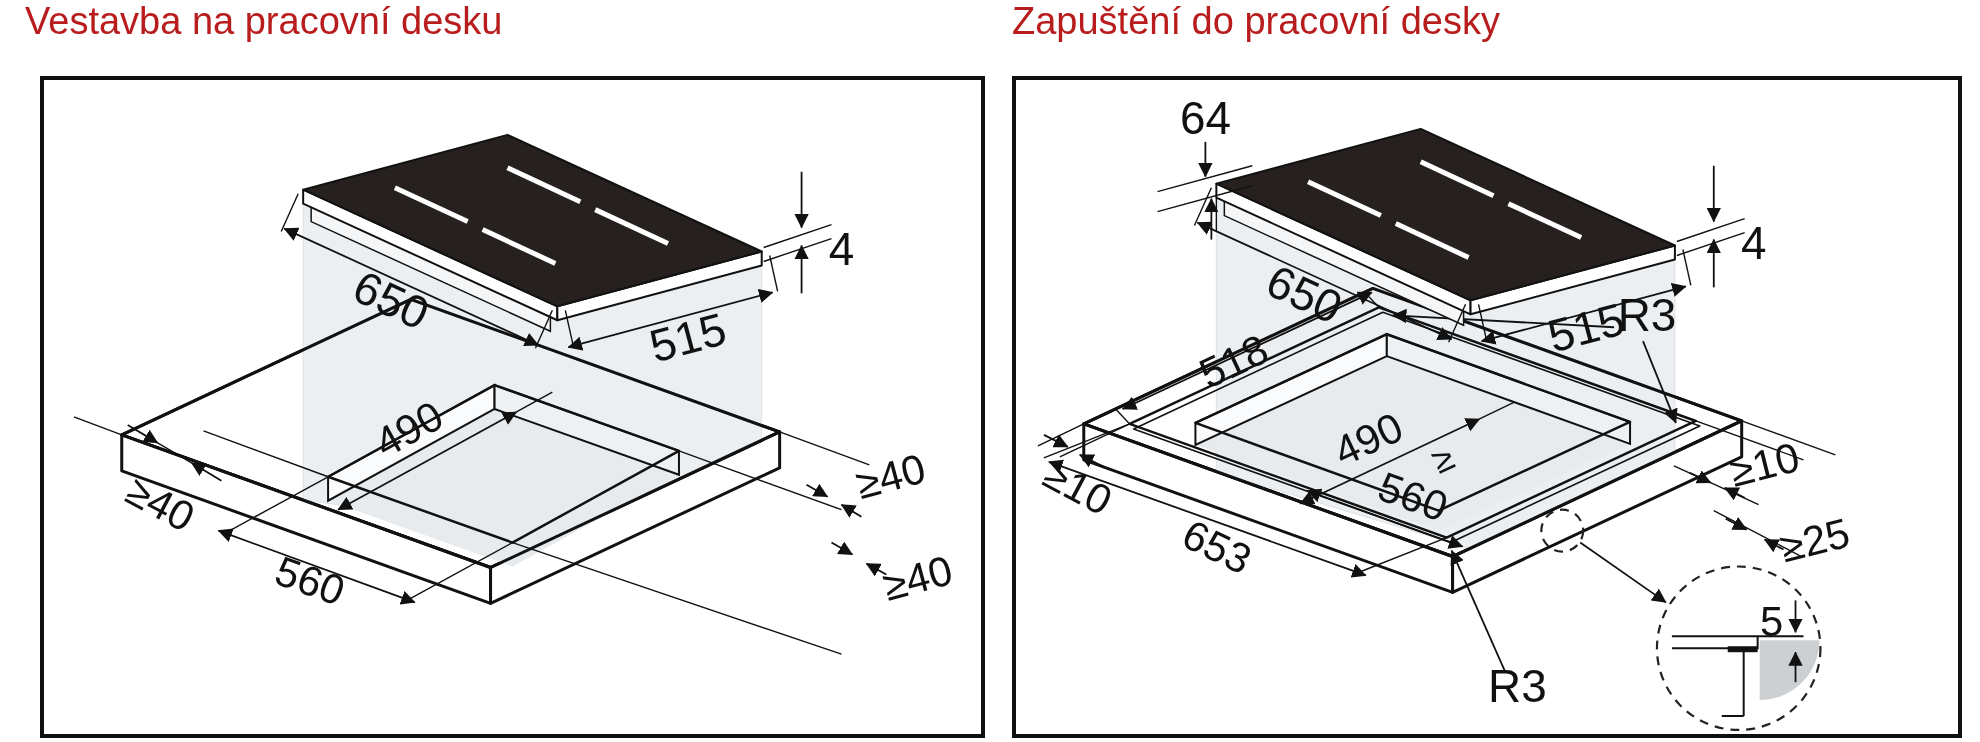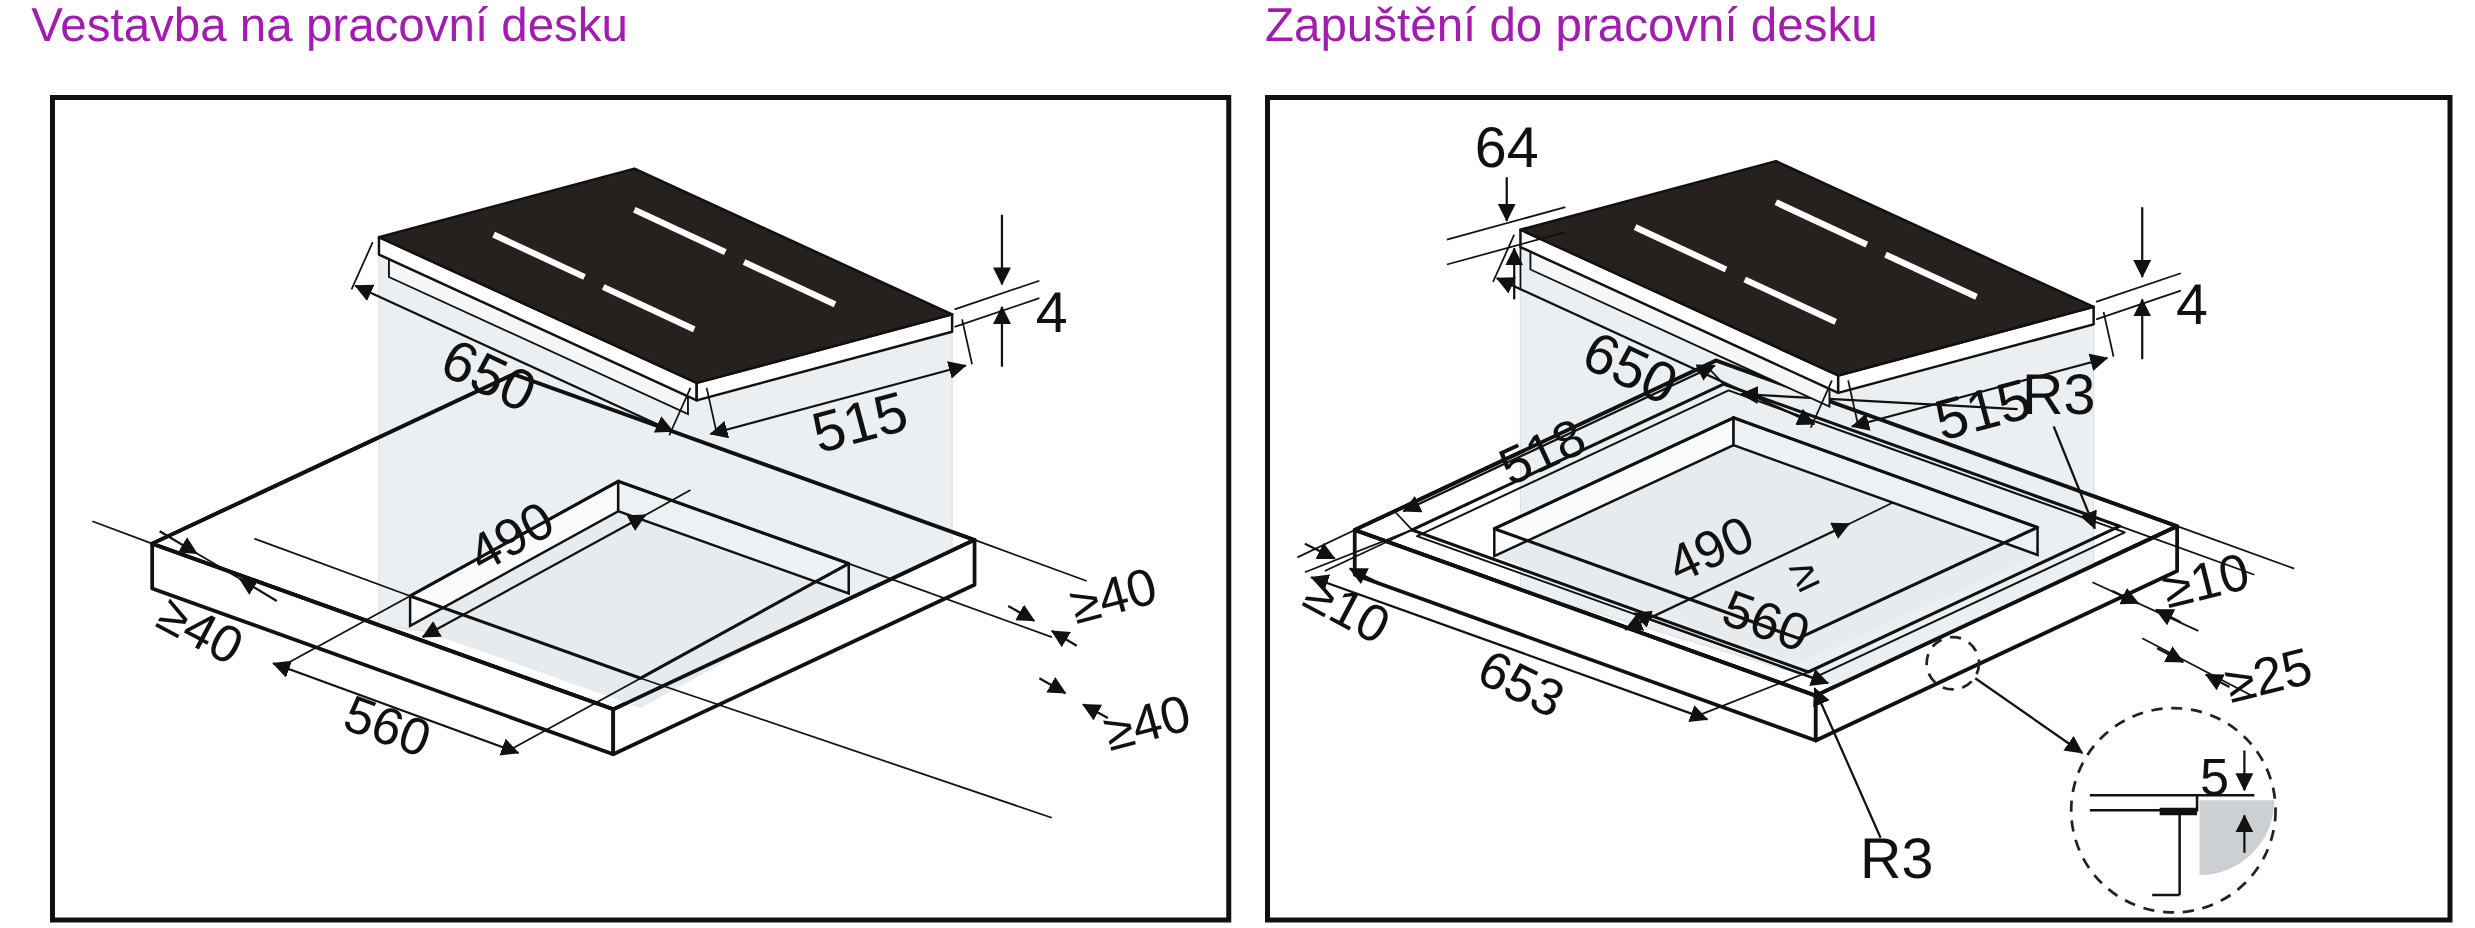--- a/index.html
+++ b/index.html
@@ -1,18 +1,18 @@
 <!DOCTYPE html>
 <html><head>
 <meta charset="utf-8">
 <style>
   html,body{margin:0;padding:0;background:#fff;}
   body{width:1980px;height:742px;position:relative;overflow:hidden;
        font-family:"Liberation Sans",sans-serif;}
-  .title{position:absolute;top:0px;font-size:38px;color:#a21caf;white-space:nowrap;}
+  .title{position:absolute;top:0px;font-size:38px;color:#b91c1c;white-space:nowrap;}
   .panel{position:absolute;top:76px;height:662px;border:4px solid #101010;
          background:#fff;box-sizing:border-box;}
   #panel-left{left:40px;width:945px;}
   #panel-right{left:1012px;width:950px;}
   svg{display:block;}
   .outline{fill:none;stroke:#111;stroke-width:3;stroke-linejoin:round;}
   .face{fill:#ffffff;stroke:#111;stroke-width:3;stroke-linejoin:round;}
   .thin{fill:none;stroke:#111;stroke-width:1.4;}
   .dim{fill:none;stroke:#111;stroke-width:1.8;}
   .wall{stroke:#111;stroke-width:2;}
@@ -25,21 +25,21 @@
   .dt{font-size:42px;fill:#111;text-anchor:middle;font-family:"Liberation Sans",sans-serif;}
   .dt-sm{font-size:36px;}
   .dt-lg{font-size:46px;}
   .dashed{fill:none;stroke:#222;stroke-width:2.2;stroke-dasharray:9 7;}
   .profile{fill:none;stroke:#111;stroke-width:2;}
 </style>
 </head>
 <body>
 
 <div class="title" style="left:25px;">Vestavba na pracovní desku</div>
-<div class="title" style="left:1012px;">Zapuštění do pracovní desku</div>
+<div class="title" style="left:1012px;">Zapuštění do pracovní desky</div>
 
 <div class="panel" id="panel-left">
 <svg width="937" height="654" viewBox="0 0 940 656">
   <defs>
     <marker id="mL" viewBox="0 0 10 10" refX="9.5" refY="5" markerWidth="8" markerHeight="8" orient="auto-start-reverse">
       <path d="M0 0 L10 5 L0 10 z" fill="#111"></path>
     </marker>
   </defs>
 
   <g>

